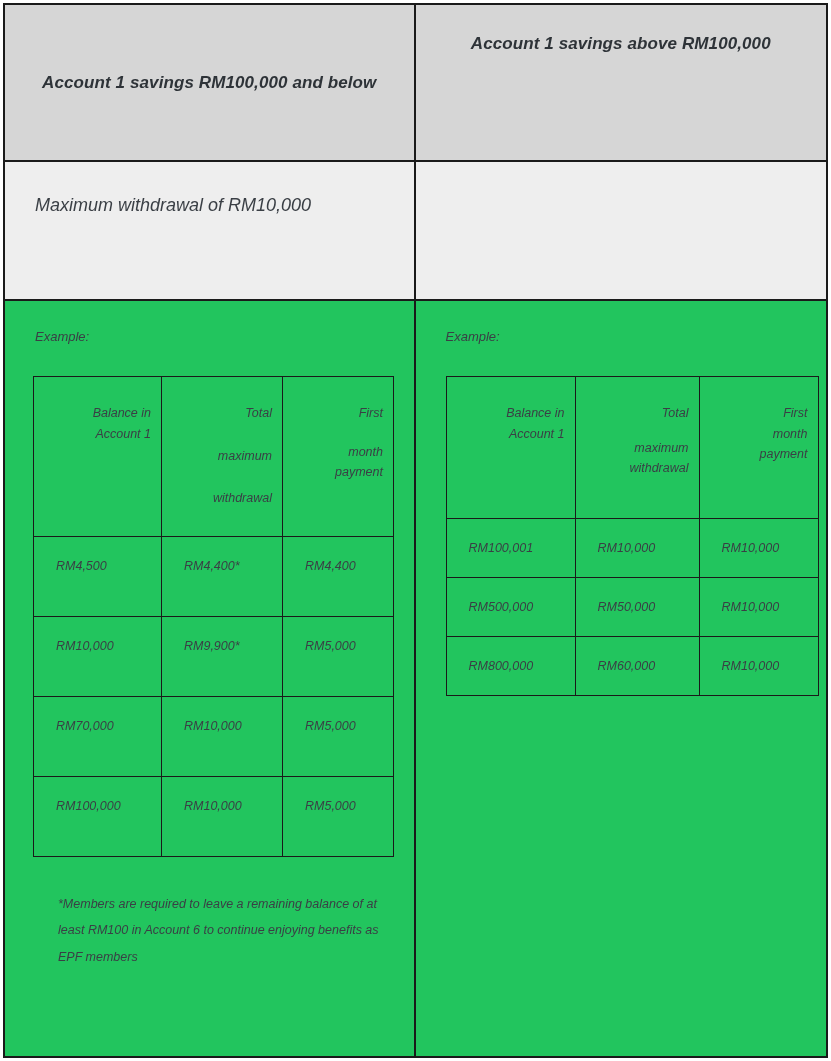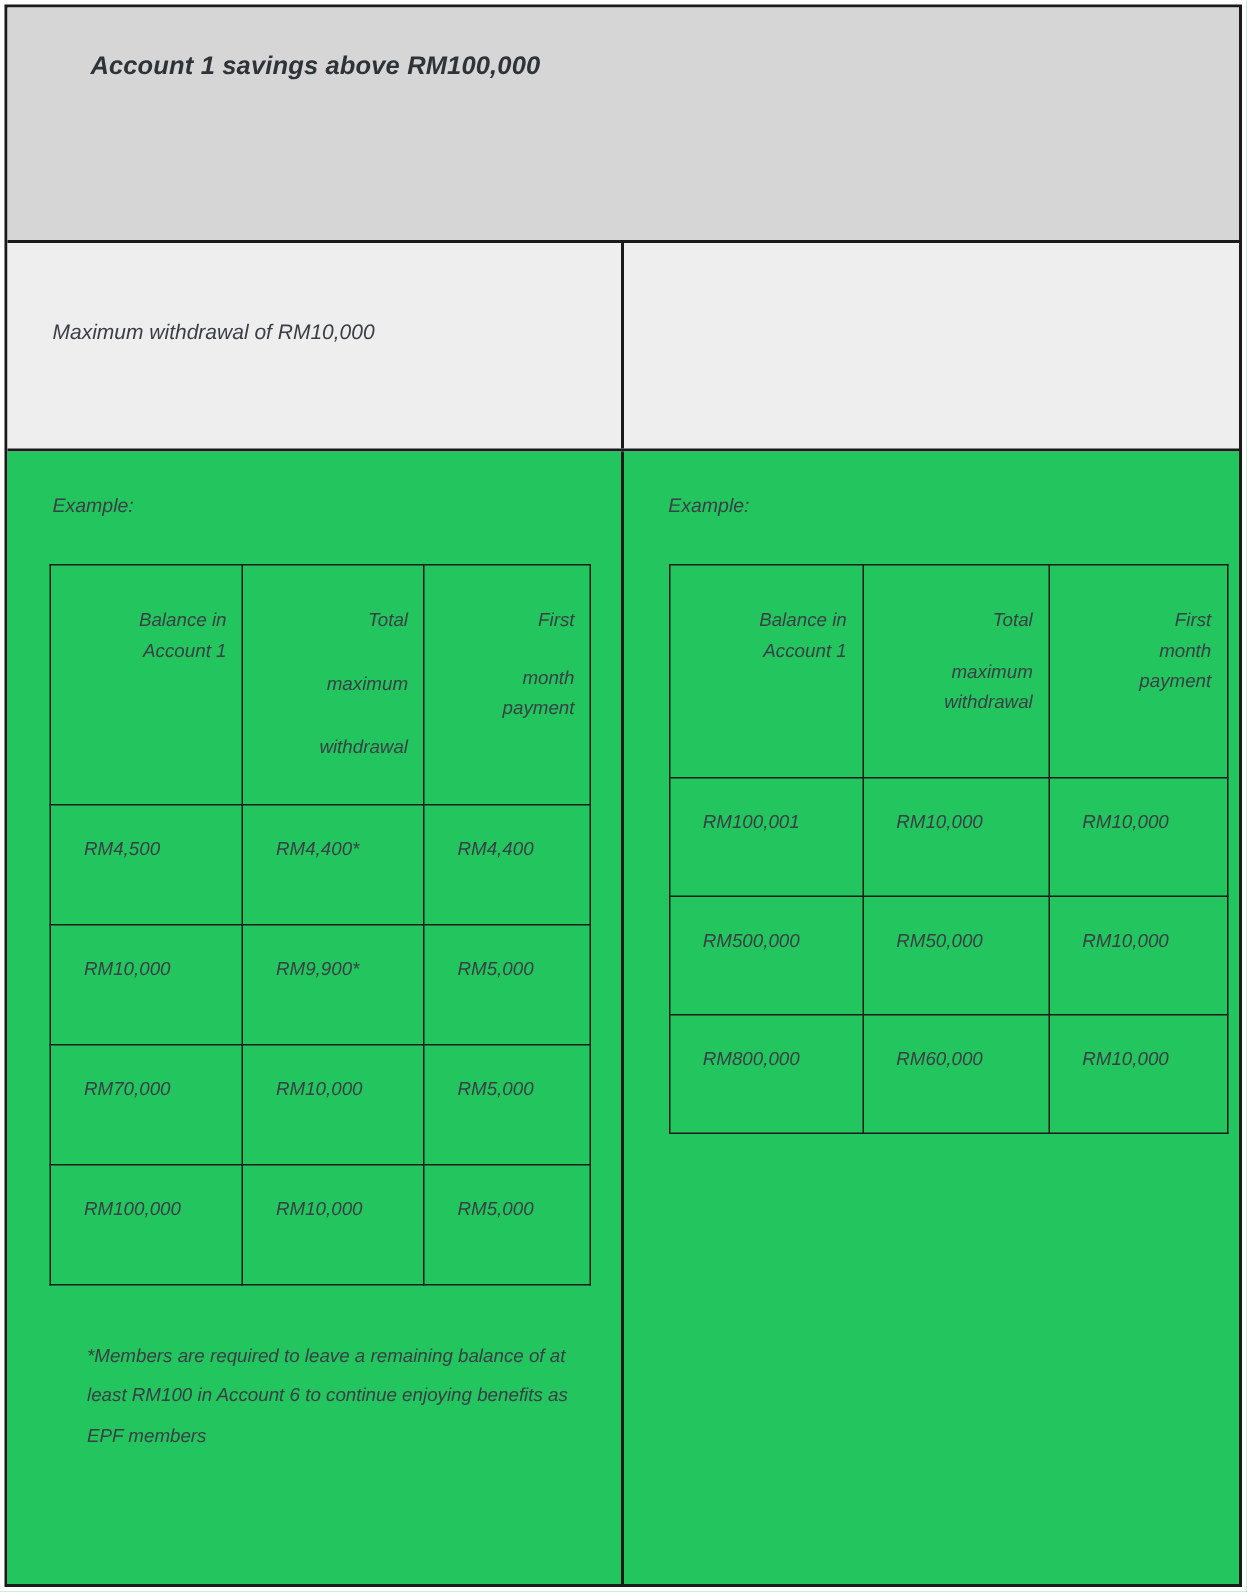--- a/index.html
+++ b/index.html
@@ -79,26 +79,25 @@
     letter-spacing: 0.1px;
   }
 
   
   .rule-cell {
     padding: 25px 28px 0 30px;
     box-sizing: border-box;
     height: 100%;
   }
   .rule-text {
-    font-size: 14px;
+    font-size: 18px;
     font-style: italic;
     color: #3a3f45;
     line-height: 2.0;
     max-width: 360px;
-    margin-top: 20px;
   }
 
   
   .example-cell {
     padding: 28px 22px 0 25px;
     box-sizing: border-box;
     height: 100%;
   }
   .example-label {
     font-size: 13px;
@@ -137,21 +136,21 @@
     padding: 26px 10px 10px 22px;
   }
   .left-table td.head-cell { height: 160px; }
   .right-table td.head-cell { height: 142px; }
 
   .inner-table td.data-cell {
     padding: 22px 8px 8px 22px;
     text-align: left;
   }
   .left-table td.data-cell { height: 80px; }
-  .right-table td.data-cell { height: 79px; margin-top: 48px; }
+  .right-table td.data-cell { height: 59px; margin-top: 48px; }
 
   .head-line { display: block; }
   .head-line.tight { line-height: 1.65; }
   .head-line.loose { line-height: 1.6; margin-top: 22px; }
   .head-line.loose-sm { line-height: 1.6; margin-top: 14px; }
   .head-line.semi { line-height: 1.65; margin-top: 18px; }
   .head-line.near { line-height: 1.65; }
 
   
   .footnote {
@@ -162,20 +161,25 @@
     line-height: 2.1;
     max-width: 350px;
   }
 </style>
 </head>
 <body>
 
 <div class="doc-frame">
 
   <div class="outer-row header-row">
+    <div class="cell left">
+      <div class="header-cell align-middle">
+        <div class="header-text">Account 1 savings RM100,000 and below</div>
+      </div>
+    </div>
     <div class="cell">
       <div class="header-cell align-top">
         <div class="header-text">Account 1 savings above RM100,000</div>
       </div>
     </div>
   </div>
 
   <div class="outer-row rule-row">
     <div class="cell left">
       <div class="rule-cell">

